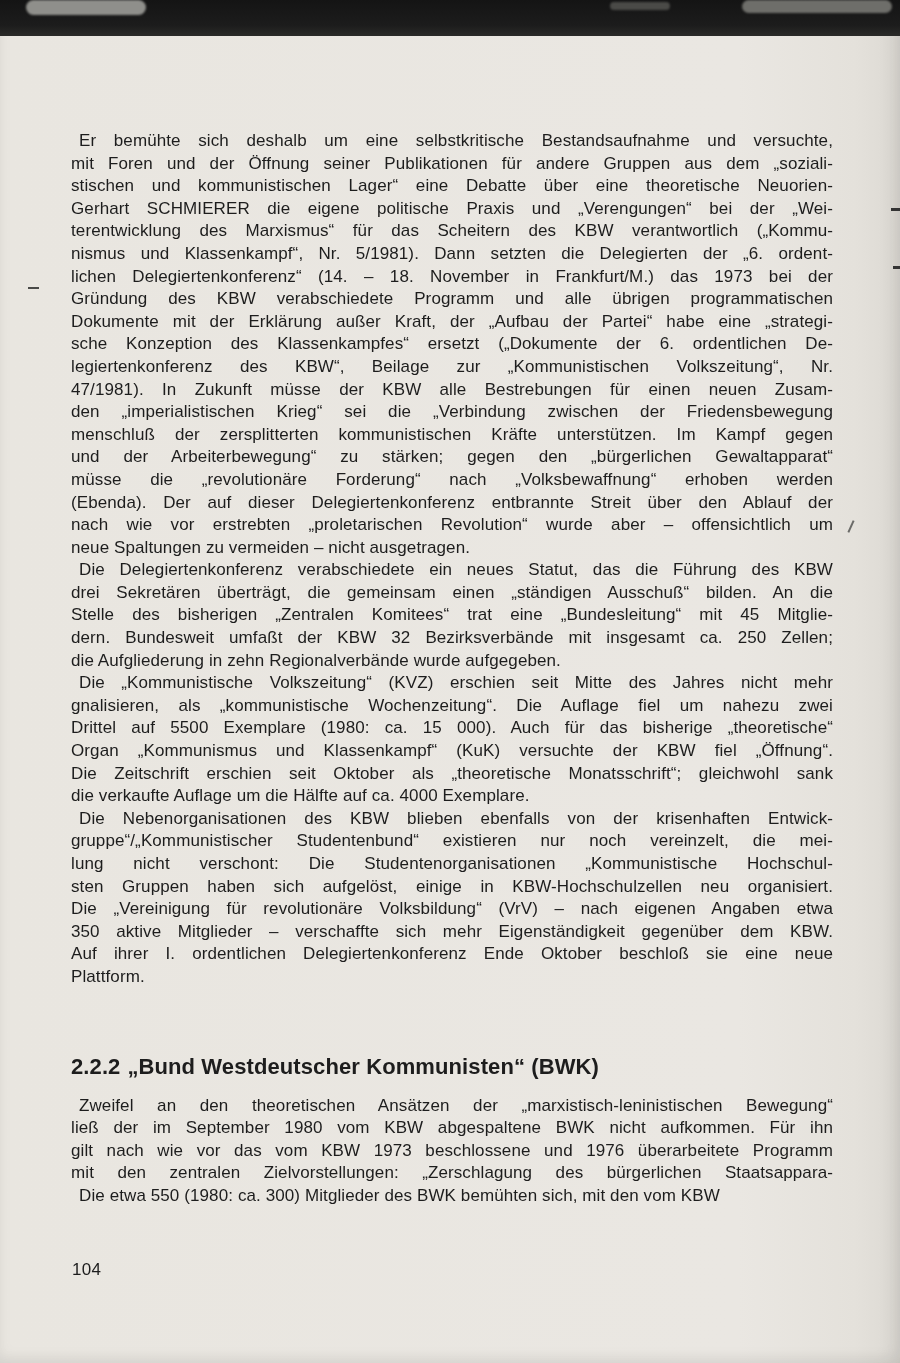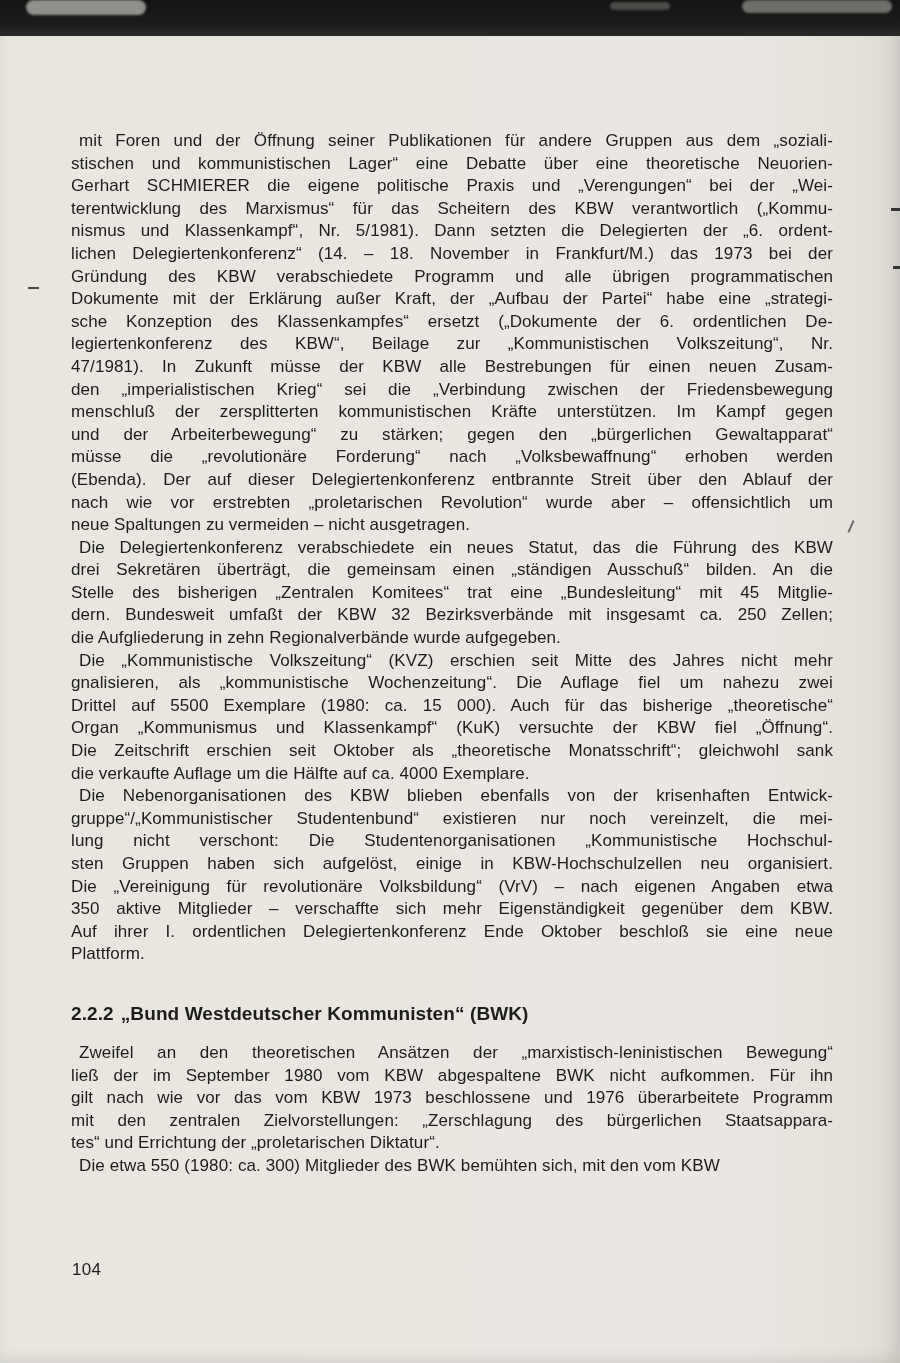--- a/index.html
+++ b/index.html
@@ -49,24 +49,24 @@
     font-size: 17px;
     line-height: 22.6px;
     letter-spacing: 0.1px;
   }
   .paragraph { margin: 0; }
   .line { text-align: justify; text-align-last: justify; }
   .line.last { text-align-last: left; }
   .paragraph .line:first-child { text-indent: 8px; }
 
   .section-heading {
-    font-size: 19px;
+    font-size: 22px;
     font-weight: bold;
     line-height: 23px;
-    margin-top: 36px;
+    margin-top: 66px;
     margin-bottom: 17px;
     letter-spacing: 0.1px;
   }
   .section-heading .section-number { margin-right: 7px; }
 
   .page-number {
     position: absolute;
     left: 72px;
     top: 1260px;
     font-size: 17px;
@@ -86,20 +86,21 @@
 
   <div class="artifact dash-left"></div>
   <div class="artifact tick-right-1"></div>
   <div class="artifact tick-right-2"></div>
   <div class="artifact slash-right"></div>
 
   <div class="text-column">
 
     <div>
         <div class="paragraph">
+          <div class="line">Er bemühte sich deshalb um eine selbstkritische Bestandsaufnahme und versuchte,</div>
           <div class="line">mit Foren und der Öffnung seiner Publikationen für andere Gruppen aus dem „soziali-</div>
           <div class="line">stischen und kommunistischen Lager“ eine Debatte über eine theoretische Neuorien-</div>
           <div class="line">Gerhart SCHMIERER die eigene politische Praxis und „Verengungen“ bei der „Wei-</div>
           <div class="line">terentwicklung des Marxismus“ für das Scheitern des KBW verantwortlich („Kommu-</div>
           <div class="line">nismus und Klassenkampf“, Nr. 5/1981). Dann setzten die Delegierten der „6. ordent-</div>
           <div class="line">lichen Delegiertenkonferenz“ (14. – 18. November in Frankfurt/M.) das 1973 bei der</div>
           <div class="line">Gründung des KBW verabschiedete Programm und alle übrigen programmatischen</div>
           <div class="line">Dokumente mit der Erklärung außer Kraft, der „Aufbau der Partei“ habe eine „strategi-</div>
           <div class="line">sche Konzeption des Klassenkampfes“ ersetzt („Dokumente der 6. ordentlichen De-</div>
           <div class="line">legiertenkonferenz des KBW“, Beilage zur „Kommunistischen Volkszeitung“, Nr.</div>
@@ -142,21 +143,20 @@
     <h2 class="section-heading">
       <span class="section-number">2.2.2</span><span>„Bund Westdeutscher Kommunisten“ (BWK)</span>
     </h2>
 
     <div>
         <div class="paragraph">
           <div class="line">Zweifel an den theoretischen Ansätzen der „marxistisch-leninistischen Bewegung“</div>
           <div class="line">ließ der im September 1980 vom KBW abgespaltene BWK nicht aufkommen. Für ihn</div>
           <div class="line">gilt nach wie vor das vom KBW 1973 beschlossene und 1976 überarbeitete Programm</div>
           <div class="line">mit den zentralen Zielvorstellungen: „Zerschlagung des bürgerlichen Staatsappara-</div>
-          <div class="line last">tes“ und Errichtung der „proletarischen Diktatur“.</div>
         </div>
         <div class="paragraph">
           <div class="line last">Die etwa 550 (1980: ca. 300) Mitglieder des BWK bemühten sich, mit den vom KBW</div>
         </div>
       </div>
 
   </div>
 
   <div class="page-number">104</div>
 

